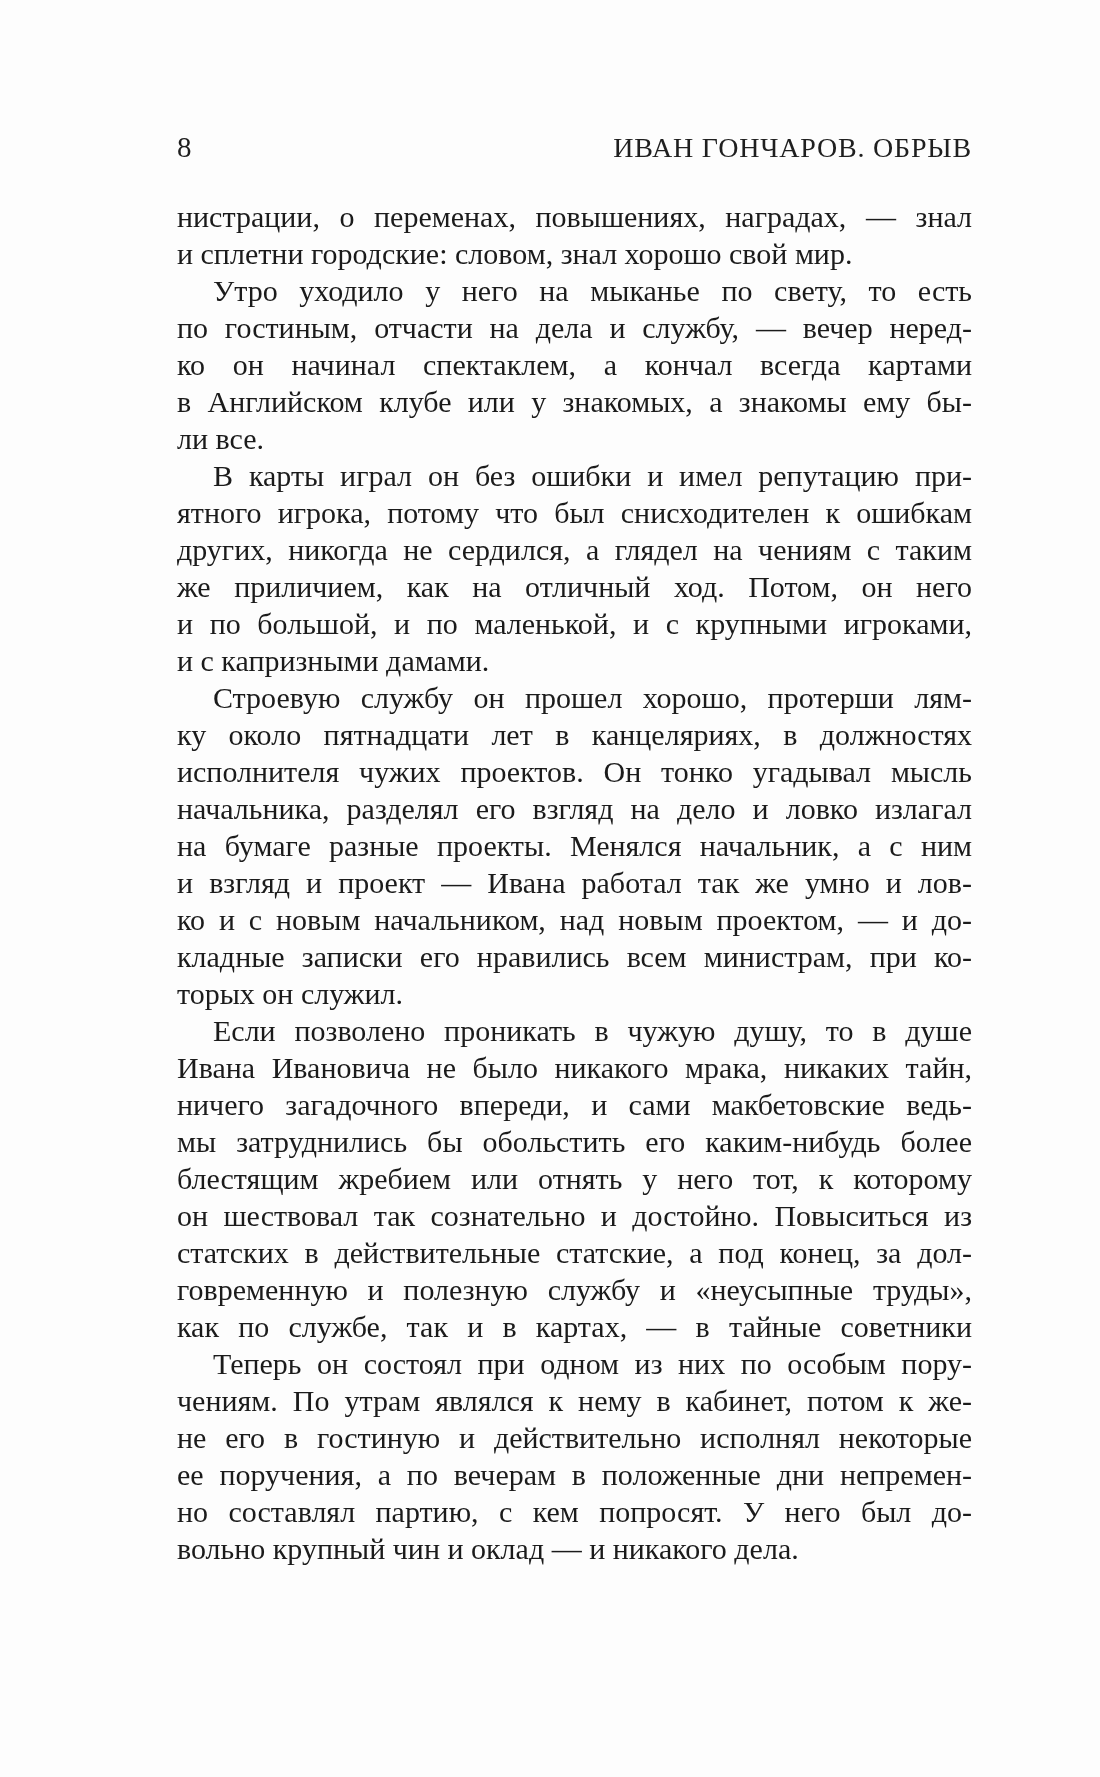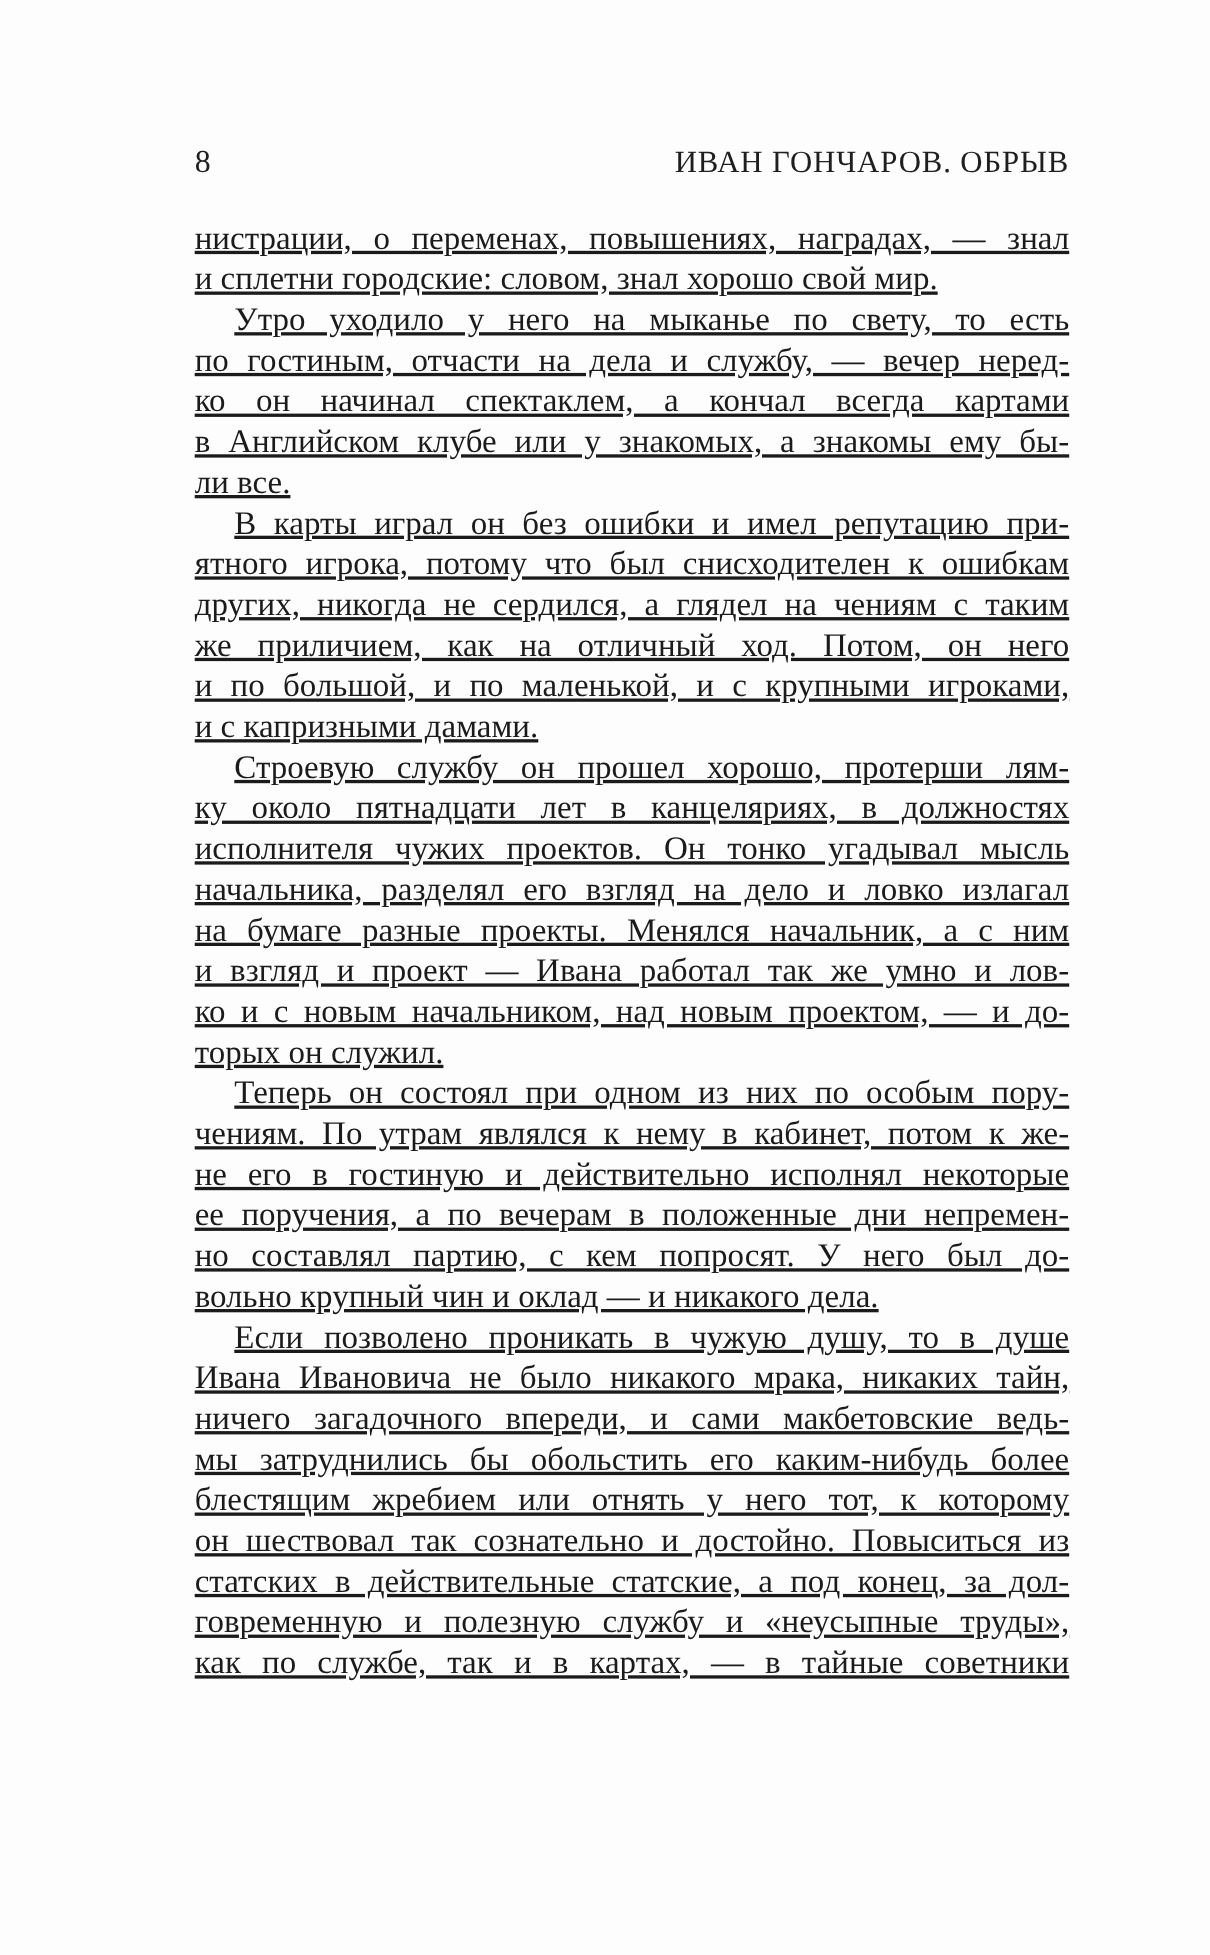--- a/index.html
+++ b/index.html
@@ -47,21 +47,20 @@
     width: 795px;
     font-size: 30px;
     line-height: 37px;
     color: #1b1b1b;
   }
   .para { margin: 0; padding: 0; }
   .line {
     text-align: justify;
     text-align-last: justify;
     white-space: normal;
-    text-decoration: underline;
   }
   .line.indent {
     text-indent: 36px;
   }
   .line.endline {
     text-align-last: left;
   }
 </style>
 </head>
 <body style="background: rgb(253, 253, 253); color: rgb(27, 27, 27);">
@@ -92,35 +91,36 @@
         <div class="line endline">и с капризными дамами.</div>
       </div>
       <div class="para">
         <div class="line indent">Строевую службу он прошел хорошо, протерши лям-</div>
         <div class="line">ку около пятнадцати лет в канцеляриях, в должностях</div>
         <div class="line">исполнителя чужих проектов. Он тонко угадывал мысль</div>
         <div class="line">начальника, разделял его взгляд на дело и ловко излагал</div>
         <div class="line">на бумаге разные проекты. Менялся начальник, а с ним</div>
         <div class="line">и взгляд и проект — Ивана работал так же умно и лов-</div>
         <div class="line">ко и с новым начальником, над новым проектом, — и до-</div>
+        <div class="line">кладные записки его нравились всем министрам, при ко-</div>
         <div class="line endline">торых он служил.</div>
-      </div>
-      <div class="para">
-        <div class="line indent">Теперь он состоял при одном из них по особым пору-</div>
-        <div class="line">чениям. По утрам являлся к нему в кабинет, потом к же-</div>
-        <div class="line">не его в гостиную и действительно исполнял некоторые</div>
-        <div class="line">ее поручения, а по вечерам в положенные дни непремен-</div>
-        <div class="line">но составлял партию, с кем попросят. У него был до-</div>
-        <div class="line endline">вольно крупный чин и оклад — и никакого дела.</div>
       </div>
       <div class="para">
         <div class="line indent">Если позволено проникать в чужую душу, то в душе</div>
         <div class="line">Ивана Ивановича не было никакого мрака, никаких тайн,</div>
         <div class="line">ничего загадочного впереди, и сами макбетовские ведь-</div>
         <div class="line">мы затруднились бы обольстить его каким-нибудь более</div>
         <div class="line">блестящим жребием или отнять у него тот, к которому</div>
         <div class="line">он шествовал так сознательно и достойно. Повыситься из</div>
         <div class="line">статских в действительные статские, а под конец, за дол-</div>
         <div class="line">говременную и полезную службу и «неусыпные труды»,</div>
         <div class="line">как по службе, так и в картах, — в тайные советники</div>
       </div>
+      <div class="para">
+        <div class="line indent">Теперь он состоял при одном из них по особым пору-</div>
+        <div class="line">чениям. По утрам являлся к нему в кабинет, потом к же-</div>
+        <div class="line">не его в гостиную и действительно исполнял некоторые</div>
+        <div class="line">ее поручения, а по вечерам в положенные дни непремен-</div>
+        <div class="line">но составлял партию, с кем попросят. У него был до-</div>
+        <div class="line endline">вольно крупный чин и оклад — и никакого дела.</div>
+      </div>
     </div>
 </div>
 
 </body></html>

